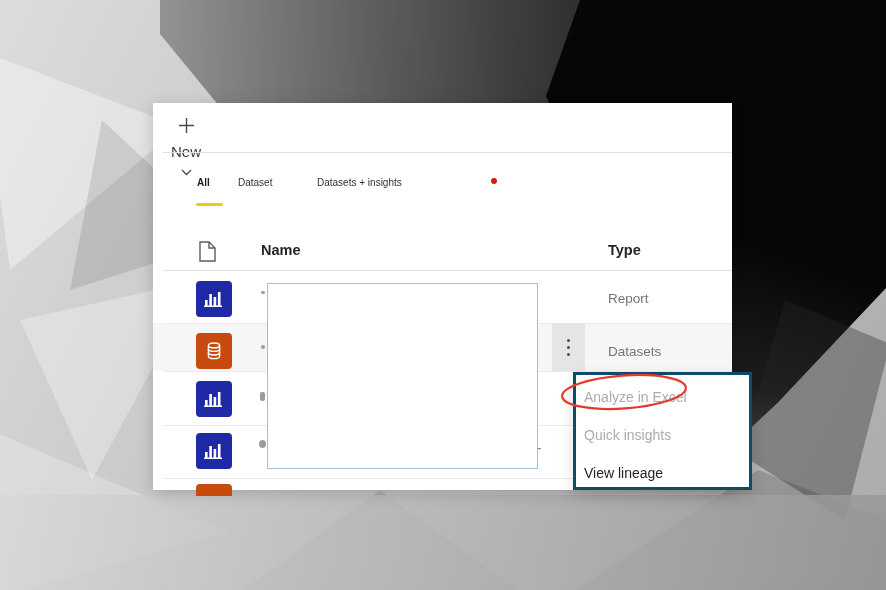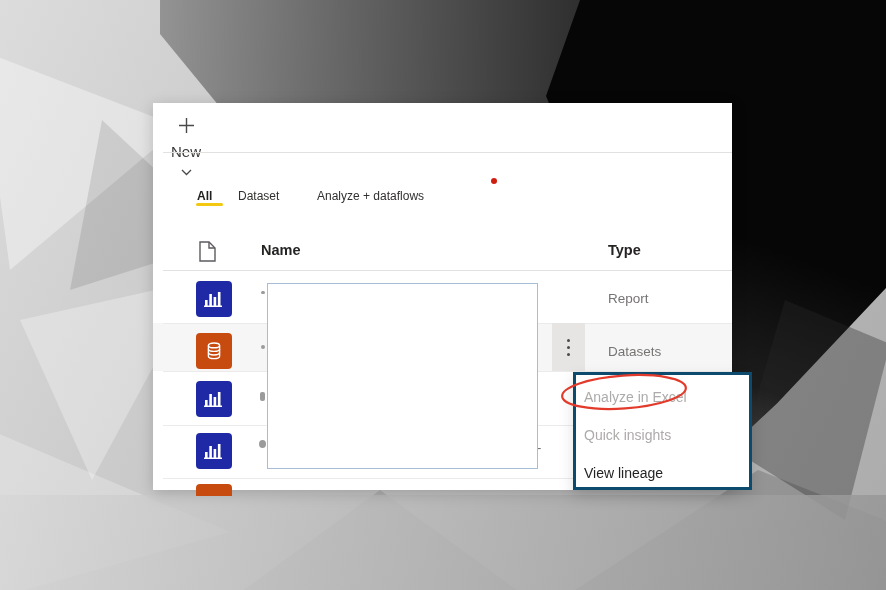--- a/index.html
+++ b/index.html
@@ -35,21 +35,21 @@
     clip-path:polygon(30% 0,100% 20%,70% 100%,0 70%);}
   .bg-bottom{position:absolute;left:0;bottom:0;width:100%;height:95px;
     background:linear-gradient(100deg,rgba(215,215,215,.8),rgba(150,150,150,.85));}
   
   .panel{position:absolute;left:153px;top:103px;width:579px;height:387px;background:#ffffff;
     box-shadow:0 3px 14px rgba(0,0,0,.18);}
   .panel *{box-sizing:border-box;}
   .new-btn{position:absolute;left:18px;top:14px;height:28px;display:flex;align-items:center;
     gap:9px;color:#3b3a39;font-size:15px;cursor:pointer;flex-direction:column;}
   .top-divider{position:absolute;left:10px;right:0;top:49px;height:1px;background:#e2e1df;}
-  .tab{position:absolute;top:86px;font-size:12px;color:#323130;cursor:pointer;white-space:nowrap;}
+  .tab{position:absolute;top:74px;font-size:10px;color:#323130;cursor:pointer;white-space:nowrap;}
   .tab.active{font-weight:700;color:#201f1e;}
   .tab-underline{position:absolute;left:43px;top:100px;width:27px;height:3px;border-radius:2px;}
   .red-dot{position:absolute;left:338px;top:75px;width:6px;height:6px;border-radius:50%;}
   .col-header{position:absolute;top:139px;font-size:14.5px;font-weight:700;color:#252423;}
   .doc-icon{position:absolute;left:46px;top:138px;}
   .sep{position:absolute;left:10px;right:0;height:1px;background:#ecebe9;}
   .sep.header{background:#e3e1df;}
   .row-hover{position:absolute;left:0;right:0;background:#f6f6f6;}
   .tile{position:absolute;left:43px;width:36px;height:36px;border-radius:4px;
     display:flex;align-items:center;justify-content:center;}
@@ -99,21 +99,21 @@
     <span>
       <svg width="11" height="7" viewBox="0 0 11 7">
           <path d="M1 1l4.5 4.5L10 1" fill="none" stroke="#4a4948" stroke-width="1.3"></path>
         </svg>
     </span>
   </div>
   <div class="top-divider"></div>
 
   <div class="tab active" style="left:44px">All</div>
   <div class="tab" style="left:85px">Dataset</div>
-  <div class="tab" style="left:164px">Analyze + dataflows</div>
+  <div class="tab" style="left:164px">Datasets + insights</div>
   <div class="tab-underline" style="background:#F2C811"></div>
   <div class="red-dot" style="background:#cf1d10"></div>
 
   <div class="doc-icon">
     <svg width="17" height="21" viewBox="0 0 17 21">
         <path d="M1 1h9l6 6v13H1z" fill="none" stroke="#5e5a60" stroke-width="1.4"></path>
         <path d="M10 1v6h6" fill="none" stroke="#5e5a60" stroke-width="1.4"></path>
       </svg>
   </div>
   <div class="col-header" style="left:108px">Name</div>

